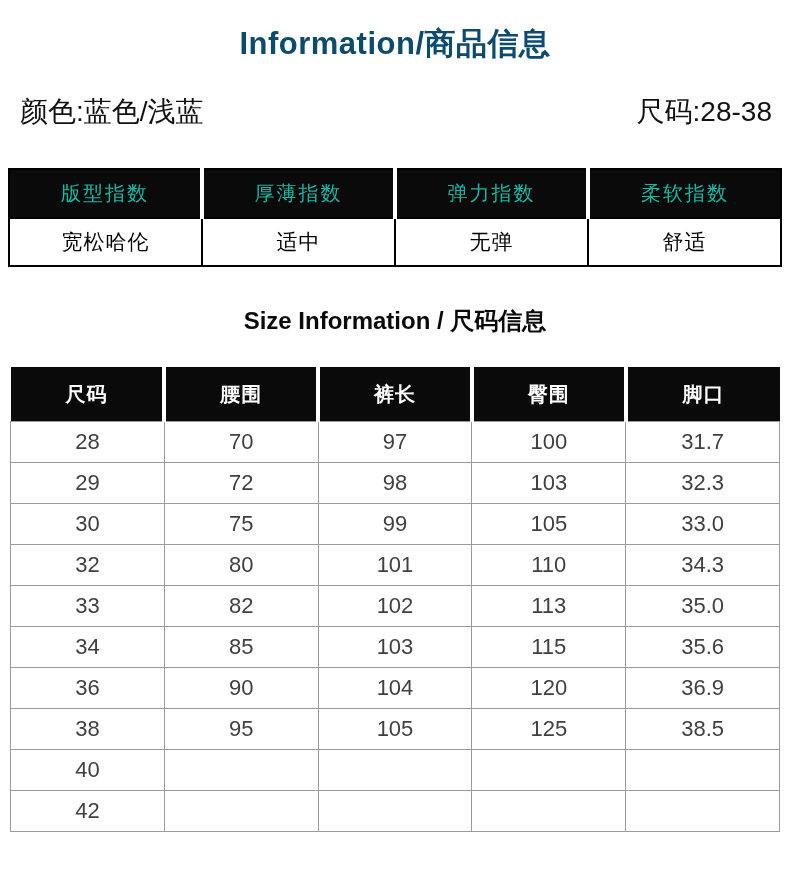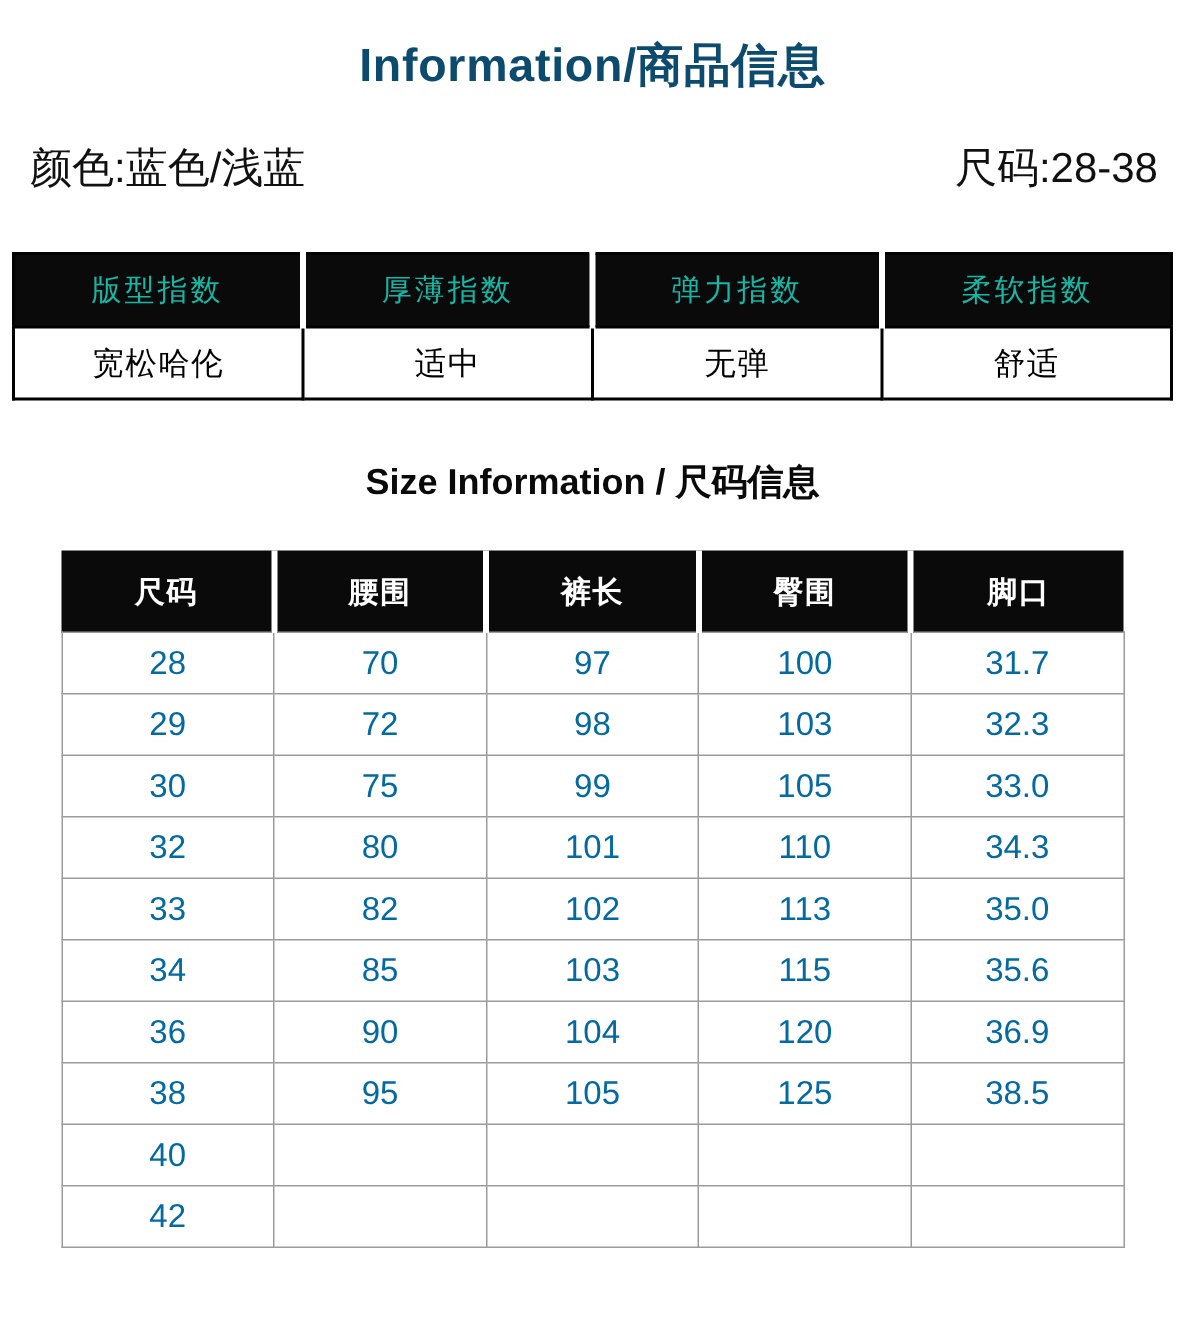--- a/index.html
+++ b/index.html
@@ -50,39 +50,39 @@
     letter-spacing: 1px;
   }
   .size-heading {
     margin-top: 38px;
     text-align: center;
     font-size: 24px;
     font-weight: 700;
     color: #0a0a0a;
   }
   .size-table {
-    width: 709px;
+    width: 770px;
     margin: 30px auto 0;
   }
   .size-table th {
     background: #0a0a0a;
     color: #fff;
     height: 52px;
     font-size: 20px;
     font-weight: 700;
     text-align: center;
     letter-spacing: 1px;
   }
   .size-table th + th { border-left: 4px solid #ffffff; }
   .size-table td {
     border: 1px solid #9b9b9b;
     height: 38px;
     text-align: center;
     font-size: 22px;
-    color: #0369a1;
+    color: #404040;
   }
 </style>
 </head>
 <body>
 
 <div class="page-title">Information/商品信息</div>
 
 <div class="info-row">
   <span>颜色:蓝色/浅蓝</span>
   <span>尺码:28-38</span>

